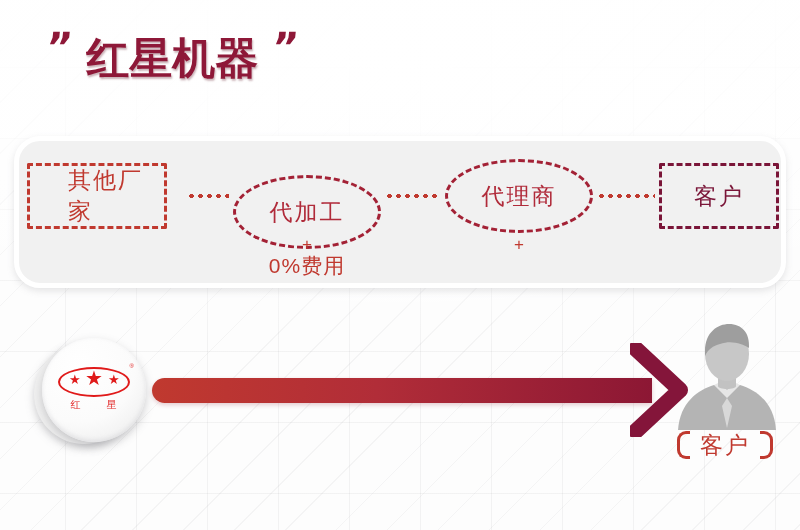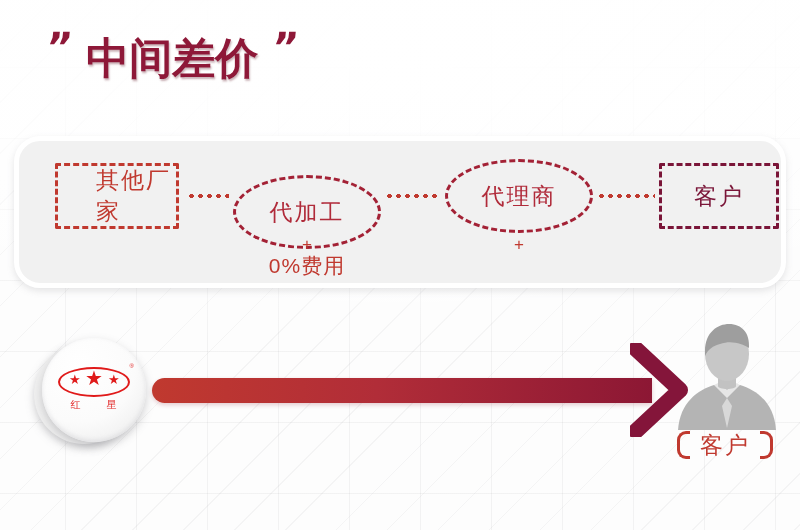--- a/index.html
+++ b/index.html
@@ -117,21 +117,21 @@
   .node-oval {
     border: 3px dashed #a32135;
     border-radius: 50%;
     color: #b02b3a;
   }
   .node-dark {
     border: 3px dashed #7a1538;
     color: #7a1538;
   }
 
-  #node-other   { left: 36px;  top: 22px; width: 124px; height: 66px; padding-left: 38px; }
+  #node-other   { left: 8px;  top: 22px; width: 140px; height: 66px; padding-left: 38px; }
   #node-oem     { left: 214px; top: 34px; width: 148px; height: 74px; }
   #node-agent   { left: 426px; top: 18px; width: 148px; height: 74px; font-family: Liberation Serif, serif; }
   #node-client  { left: 640px; top: 22px; width: 120px; height: 66px; }
 
   .fee {
     position: absolute;
     width: 160px;
     text-align: center;
     color: #c0392f;
     line-height: 1.08;
@@ -286,21 +286,21 @@
 
 <div id="poster">
 
   <div id="bg-grid"></div>
   <div id="bg-wash"></div>
 
   <div id="headline">
     <span class="h-gap"></span>
     <span class="h-quote-open">”</span>
     <span class="h-gap"></span>
-    <span class="h-emph">中间差价</span>
+    <span class="h-emph">红星机器</span>
     <span class="h-gap"></span>
     <span class="h-quote-close">”</span>
   </div>
 
   <div id="flow-card">
 
     <div class="node node-rect" id="node-other">
       <span>其他厂家</span>
     </div>
 

